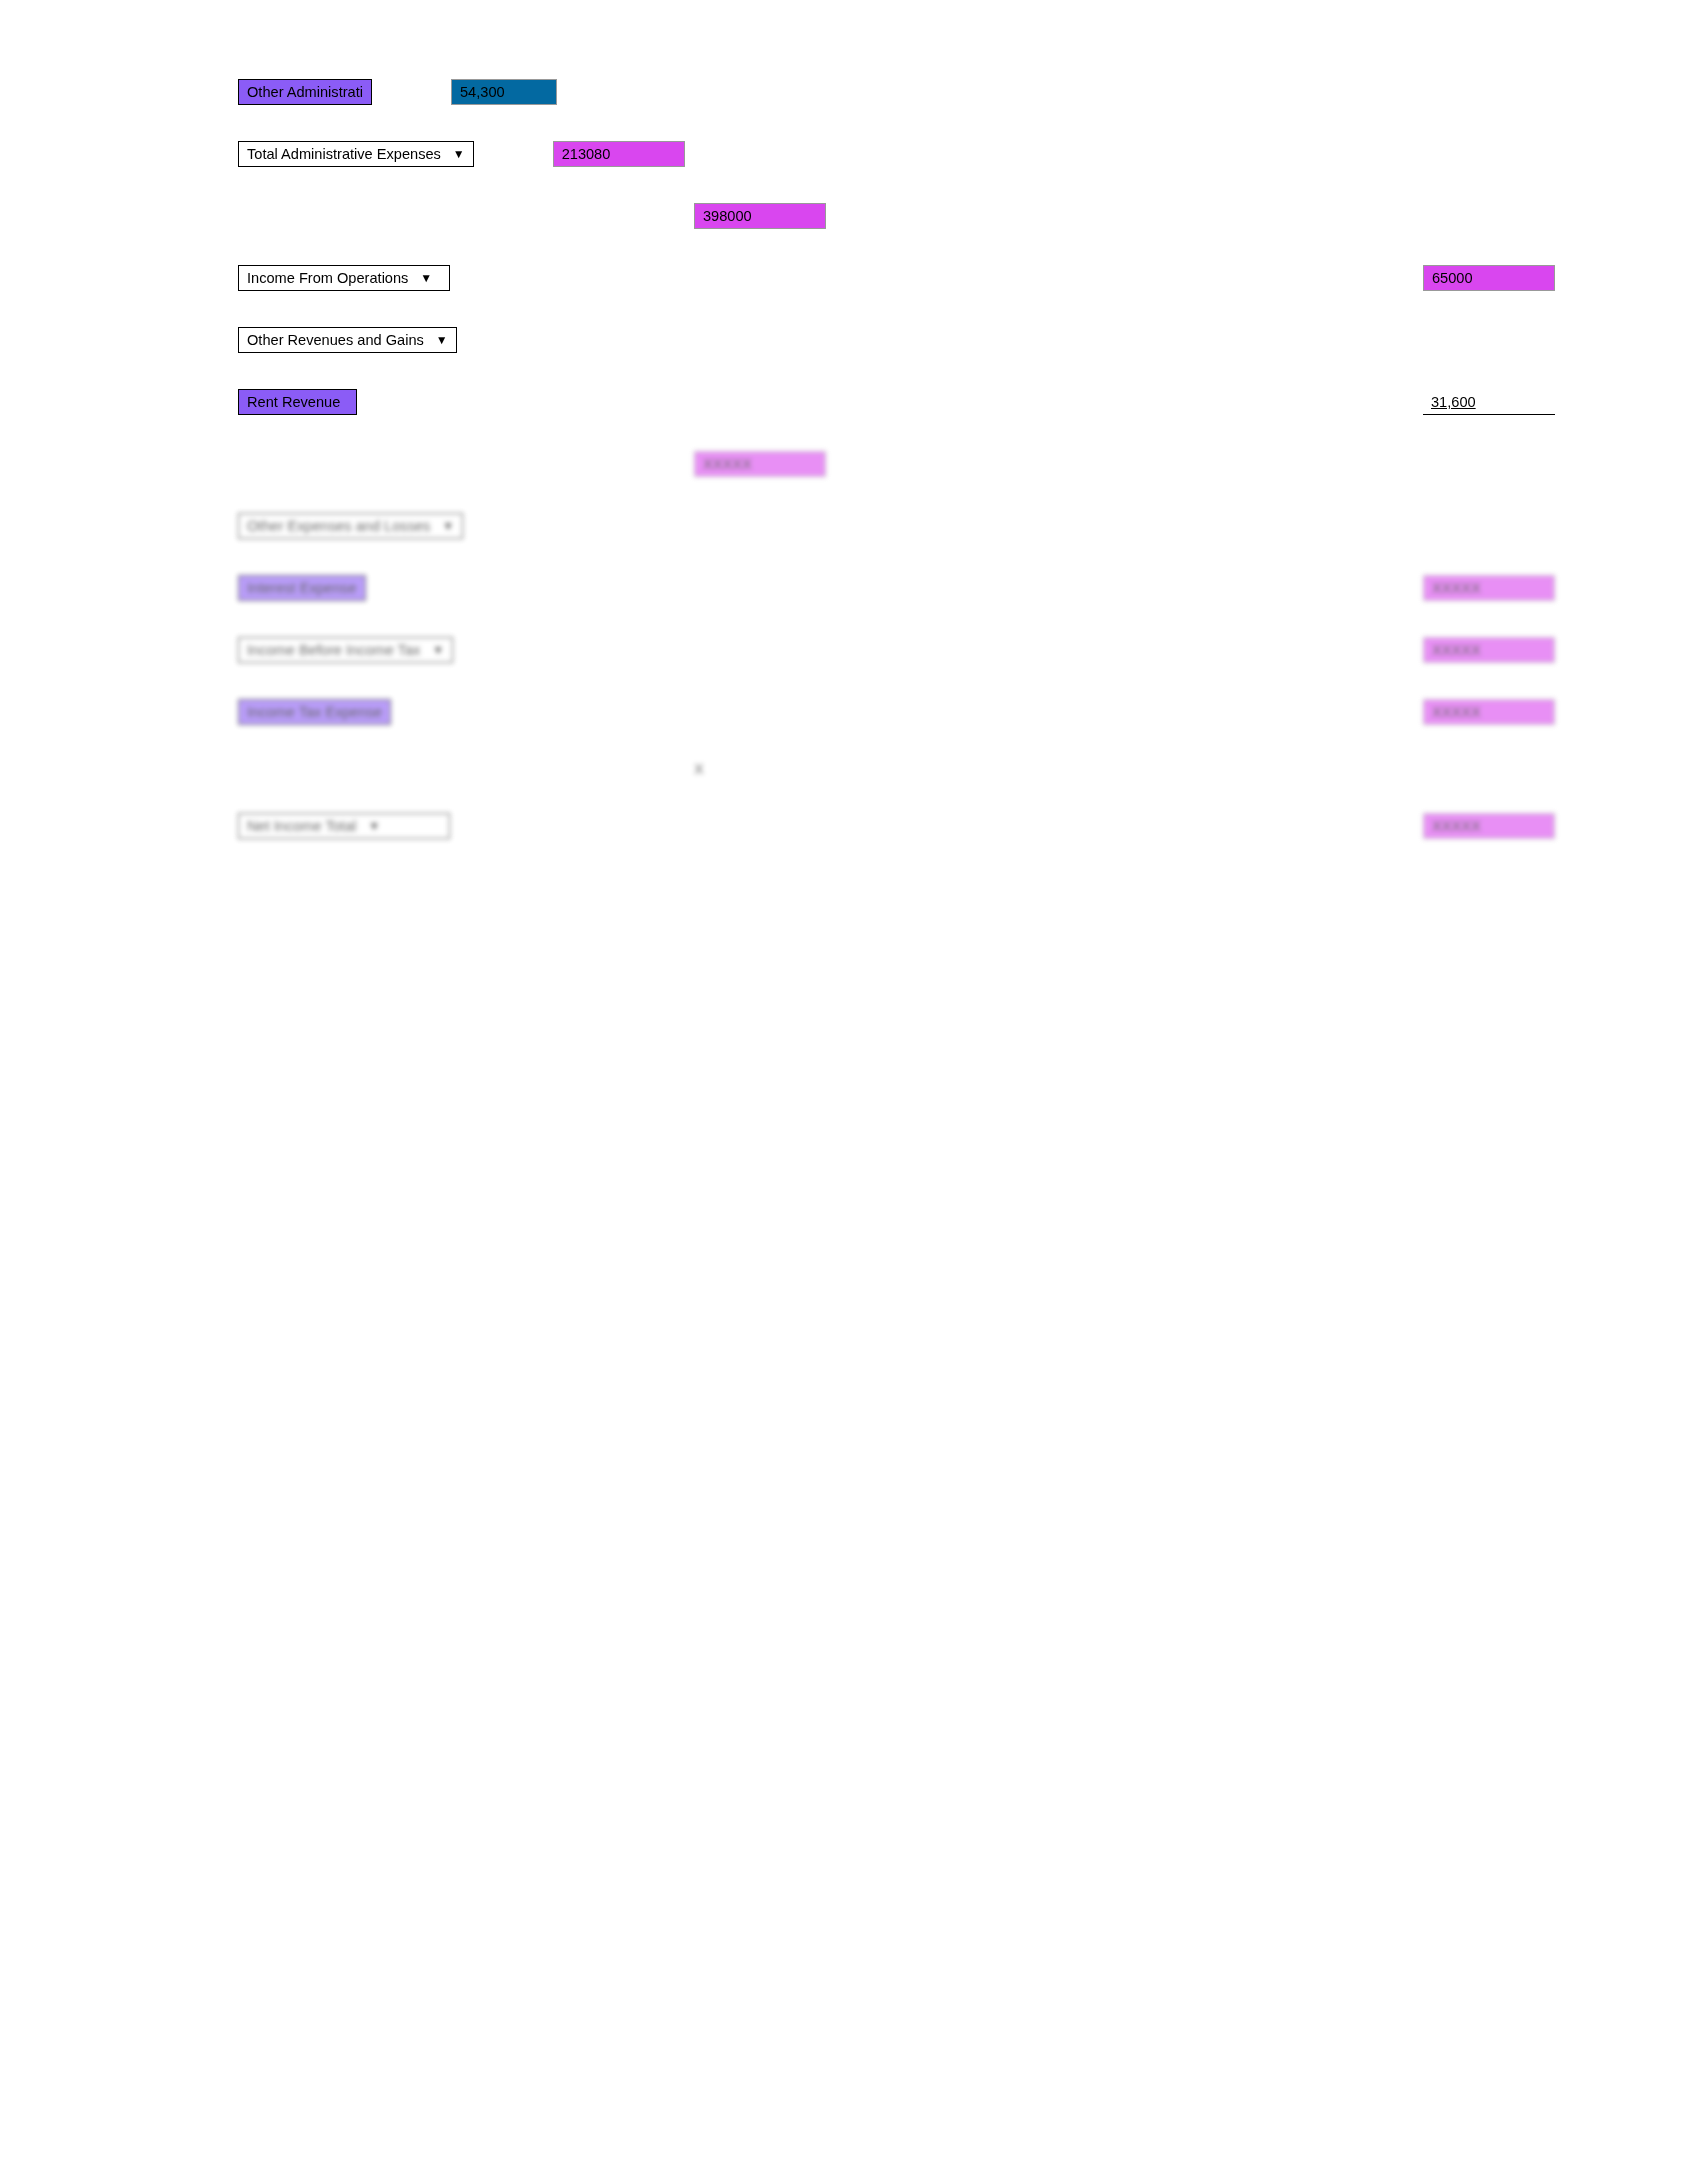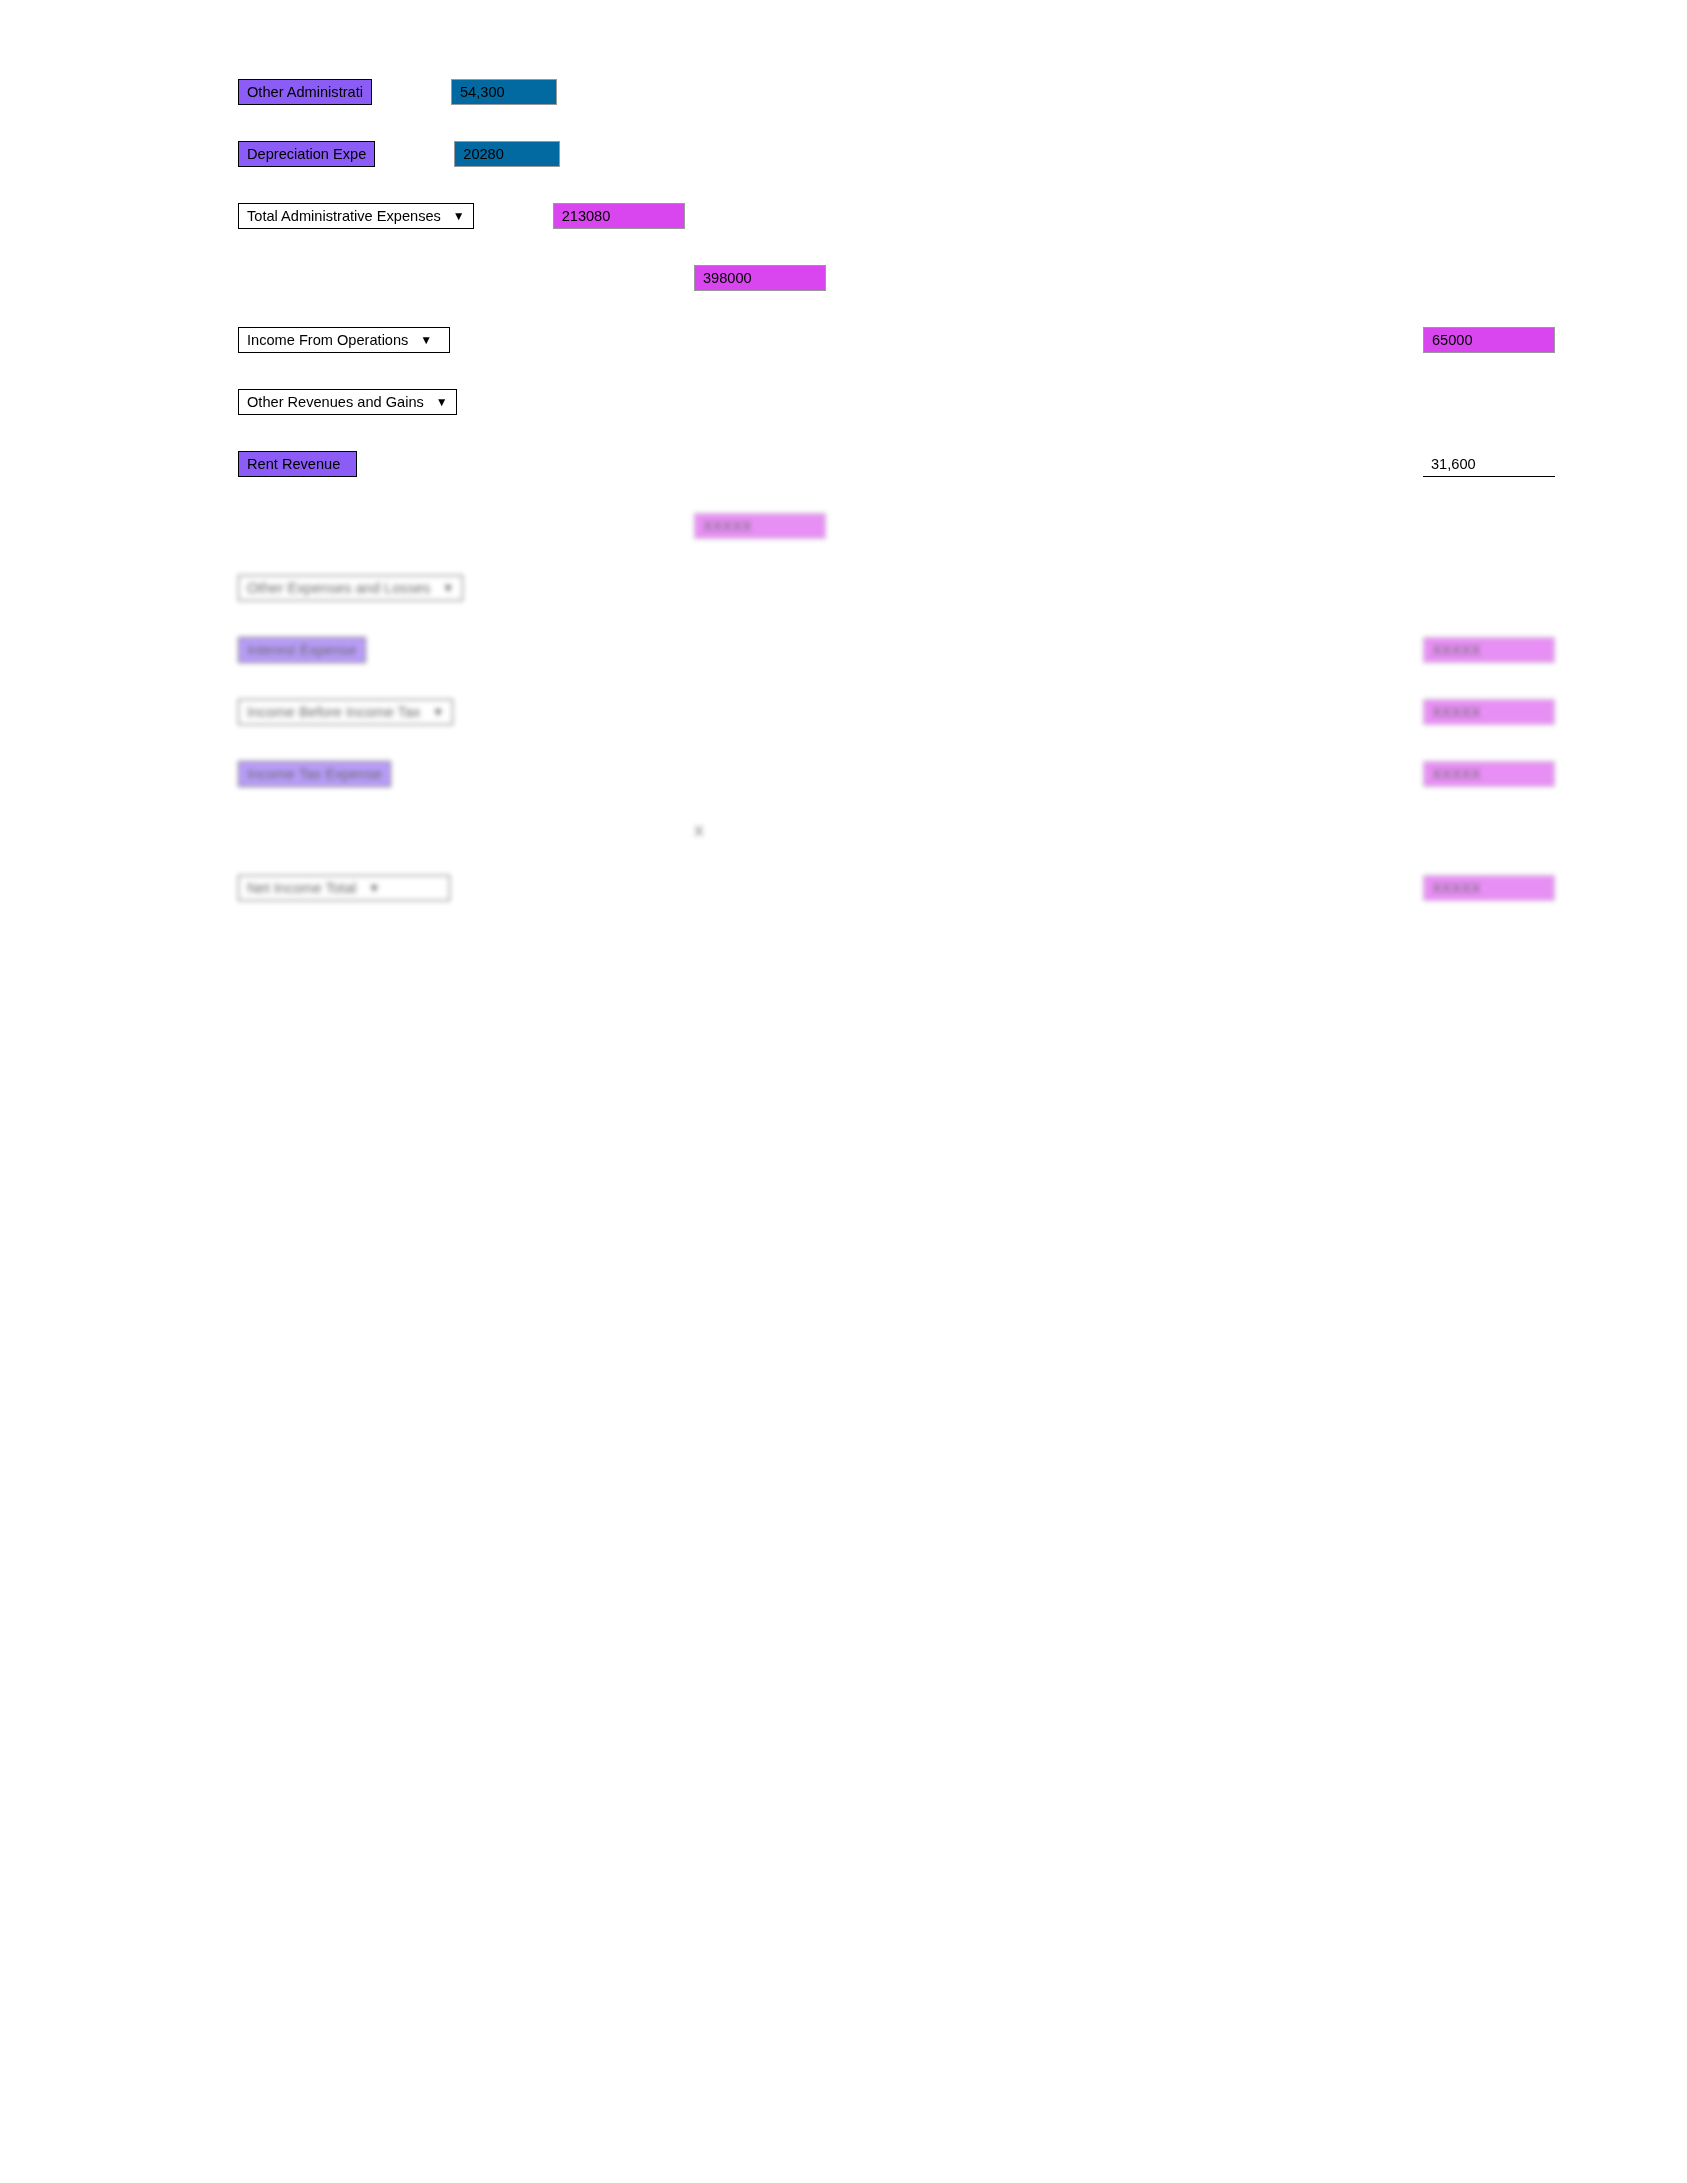--- a/index.html
+++ b/index.html
@@ -79,20 +79,21 @@
     .underline-box {
       border-bottom: 1.3px solid #000;
       border-left: none;
       border-right: none;
       border-top: none;
       padding: 4px 8px;
       font-size: 14.6px;
       background: #fff;
       min-width: 132px;
       text-align: left;
+      text-decoration: underline;
     }
 
     .form-section {
       position: relative;
       width: 100%;
     }
 
     .form-row {
       display: flex;
       align-items: center;
@@ -111,26 +112,20 @@
 <div class="page-container">
   <div class="form-section">
 
     <div class="form-row" style="margin-top:0;">
       <div class="spacer-left"></div>
       <div class="label-box">Other Administrati</div>
       <div style="width:79px;"></div>
       <div class="input-box">54,300</div>
     </div>
 
-    <div class="form-row">
-      <div class="spacer-left"></div>
-      <div class="label-box">Depreciation Expe</div>
-      <div style="width:79px;"></div>
-      <div class="input-box">20280</div>
-    </div>
 
     <div class="form-row">
       <div class="spacer-left"></div>
       <div class="label-box-dropdown">
         <span>Total Administrative Expenses</span>
         <span class="dropdown-arrow">▼</span>
       </div>
       <div style="width:79px;"></div>
       <div class="input-box-wide">213080</div>
     </div>

